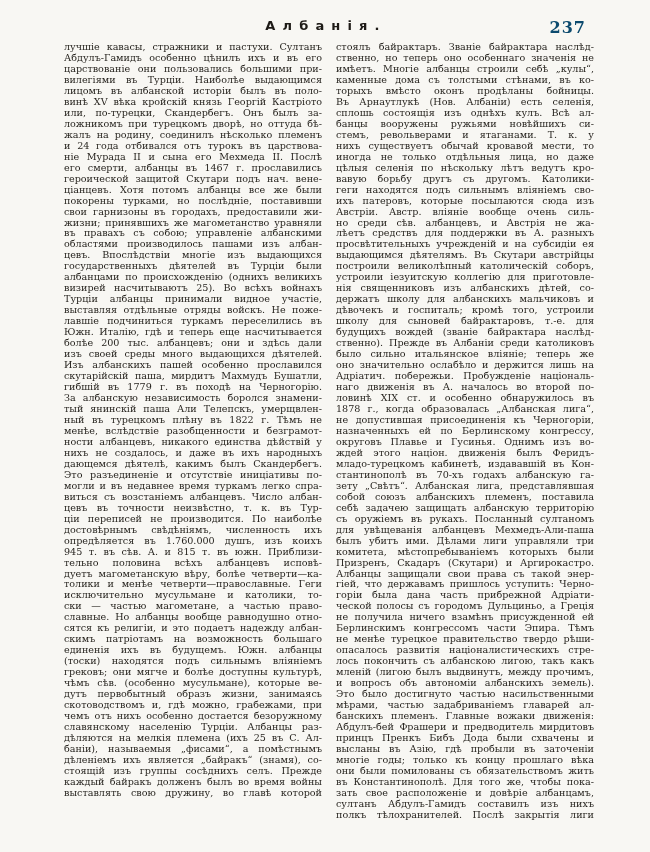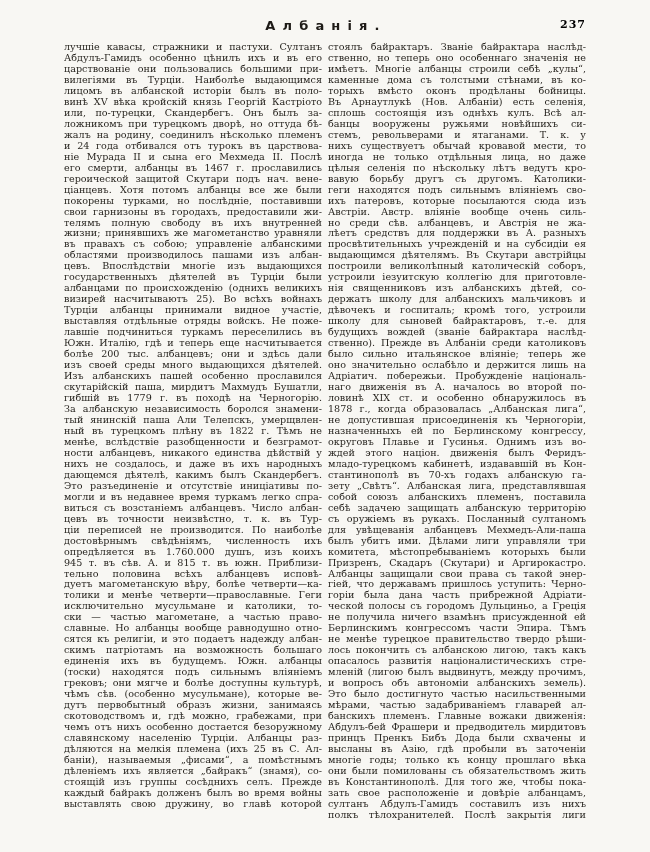--- a/index.html
+++ b/index.html
@@ -12,25 +12,25 @@
   }
   .header{position:absolute;top:18px;left:64px;right:62px;height:18px;}
   .title{
     position:absolute;left:0;right:0;top:0;text-align:center;
     font-family:"DejaVu Sans", sans-serif;
     font-weight:bold;font-size:13px;letter-spacing:0.55em;
     color:#1e1b17;
   }
   .pagenum{
     position:absolute;right:2px;top:0;
-    font-size:11px;font-weight:600;letter-spacing:1px;color:#000000;
+    font-size:16px;font-weight:600;letter-spacing:1px;color:#0c4a6e;
   }
   .columns{
     position:absolute;top:42px;left:64px;
-    display:flex;gap:6px;
+    display:flex;gap:14px;
   }
   .col{width:258px;}
   .tline{
     height:10.97px;line-height:10.97px;
     font-size:9.6px;
     overflow:hidden;
     text-align:justify;
     text-align-last:justify;
     -moz-text-align-last:justify;
     word-spacing:-0.2px;
@@ -55,21 +55,20 @@
         <div class="tline">или, по-турецки, Скандербегъ. Онъ былъ за-</div>
         <div class="tline">ложникомъ при турецкомъ дворѣ, но оттуда бѣ-</div>
         <div class="tline">жалъ на родину, соединилъ нѣсколько племенъ</div>
         <div class="tline">и 24 года отбивался отъ турокъ въ царствова-</div>
         <div class="tline">ніе Мурада II и сына его Мехмеда II. Послѣ</div>
         <div class="tline">его смерти, албанцы въ 1467 г. прославились</div>
         <div class="tline">героической защитой Скутари подъ нач. вене-</div>
         <div class="tline">ціанцевъ. Хотя потомъ албанцы все же были</div>
         <div class="tline">покорены турками, но послѣдніе, поставивши</div>
         <div class="tline">свои гарнизоны въ городахъ, предоставили жи-</div>
-        <div class="tline">телямъ полную свободу въ ихъ внутренней</div>
         <div class="tline">жизни; принявшихъ же магометанство уравняли</div>
         <div class="tline">въ правахъ съ собою; управленіе албанскими</div>
         <div class="tline">областями производилось пашами изъ албан-</div>
         <div class="tline">цевъ. Впослѣдствіи многіе изъ выдающихся</div>
         <div class="tline">государственныхъ дѣятелей въ Турціи были</div>
         <div class="tline">албанцами по происхожденію (однихъ великихъ</div>
         <div class="tline">визирей насчитываютъ 25). Во всѣхъ войнахъ</div>
         <div class="tline">Турціи албанцы принимали видное участіе,</div>
         <div class="tline">выставляя отдѣльные отряды войскъ. Не поже-</div>
         <div class="tline">лавшіе подчиниться туркамъ переселились въ</div>
@@ -166,22 +165,22 @@
         <div class="tline">былъ убитъ ими. Дѣлами лиги управляли три</div>
         <div class="tline">комитета, мѣстопребываніемъ которыхъ были</div>
         <div class="tline">Призренъ, Скадаръ (Скутари) и Аргирокастро.</div>
         <div class="tline">Албанцы защищали свои права съ такой энер-</div>
         <div class="tline">гіей, что державамъ пришлось уступить: Черно-</div>
         <div class="tline">горіи была дана часть прибрежной Адріати-</div>
         <div class="tline">ческой полосы съ городомъ Дульциньо, а Греція</div>
         <div class="tline">не получила ничего взамѣнъ присужденной ей</div>
         <div class="tline">Берлинскимъ конгрессомъ части Эпира. Тѣмъ</div>
         <div class="tline">не менѣе турецкое правительство твердо рѣши-</div>
+        <div class="tline">опасалось развитія націоналистическихъ стре-</div>
         <div class="tline">лось покончить съ албанскою лигою, такъ какъ</div>
-        <div class="tline">опасалось развитія націоналистическихъ стре-</div>
         <div class="tline">мленій (лигою былъ выдвинутъ, между прочимъ,</div>
         <div class="tline">и вопросъ объ автономіи албанскихъ земель).</div>
         <div class="tline">Это было достигнуто частью насильственными</div>
         <div class="tline">мѣрами, частью задабриваніемъ главарей ал-</div>
         <div class="tline">банскихъ племенъ. Главные вожаки движенія:</div>
         <div class="tline">Абдулъ-бей Фрашери и предводитель мирдитовъ</div>
         <div class="tline">принцъ Пренкъ Бибъ Дода были схвачены и</div>
         <div class="tline">высланы въ Азію, гдѣ пробыли въ заточеніи</div>
         <div class="tline">многіе годы; только къ концу прошлаго вѣка</div>
         <div class="tline">они были помилованы съ обязательствомъ жить</div>

